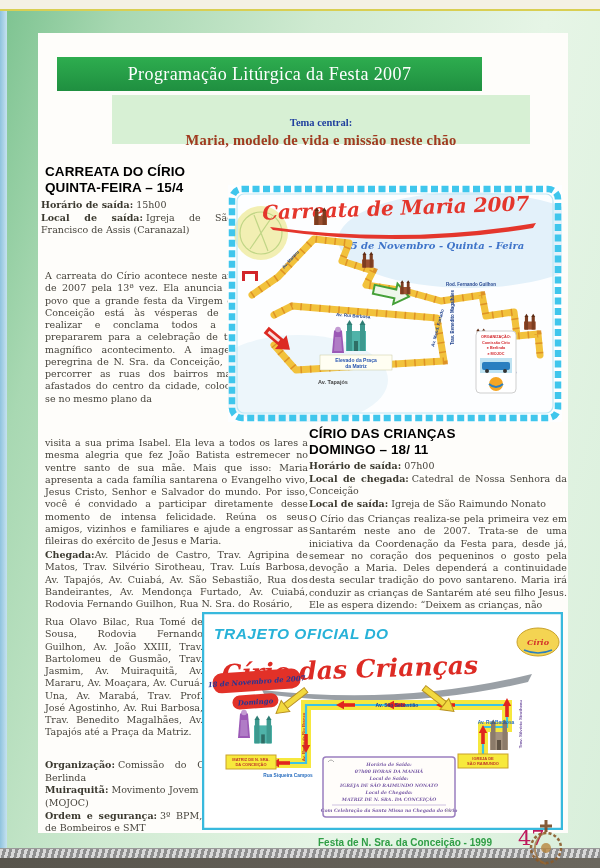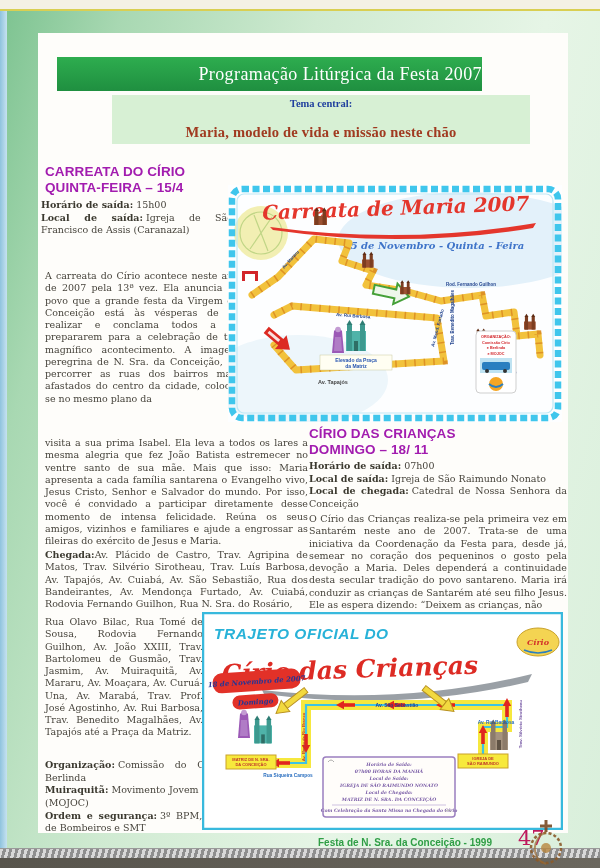--- a/index.html
+++ b/index.html
@@ -4,29 +4,29 @@
 <style>
   html,body{margin:0;padding:0}
   body{position:relative;width:600px;height:868px;overflow:hidden;background:#e4e1d6;
        font-family:"DejaVu Serif",serif;}
   .abs{position:absolute}
   #scan-left{left:0;top:0;width:7px;height:868px;background:linear-gradient(90deg,#8fc3de,#c6e2f0)}
   #scan-top{left:0;top:0;width:600px;height:9px;background:#f4f1e4;border-bottom:2px solid #d9cf52}
   #frame{left:7px;top:11px;width:593px;height:849px;
          background:linear-gradient(105deg,#7fc492 0%,#a8d8b2 14%,#cfead1 38%,#e6f5e6 66%,#d9efdb 100%)}
   #panel{left:38px;top:33px;width:530px;height:800px;background:#fefdfa}
-  #banner{left:57px;top:57px;width:425px;height:34px;display:flex;align-items:center;justify-content:flex-end;
+  #banner{left:57px;top:57px;width:425px;height:34px;display:flex;align-items:center;justify-content:center;
           background:linear-gradient(180deg,#2ead4f,#1f8f40)}
   #banner span{font:18px "Liberation Serif",serif;color:#ffffff;letter-spacing:.4px}
   #tema{left:112px;top:95px;width:418px;height:49px;background:#d7f0d4;text-align:center;
-        padding-top:3px;box-sizing:border-box}
+        padding-top:22px;box-sizing:border-box}
   #tema .t1{font:bold 10.5px "Liberation Serif",serif;color:#1f3f9e;margin:0 0 3px 0}
-  #tema .t2{font:bold 14.5px "Liberation Serif",serif;color:#a03a20;margin:15px;letter-spacing:.2px}
+  #tema .t2{font:bold 14.5px "Liberation Serif",serif;color:#a03a20;margin:4px;letter-spacing:.2px}
   .red-head{font-family:"Liberation Sans",sans-serif;font-weight:bold;font-size:13.5px;line-height:1.22;
-            color:#a21caf;letter-spacing:.1px;margin:0}
+            color:#000000;letter-spacing:.1px;margin:0}
   .body-text{font-size:9.5px;line-height:1.29;color:#47443c;text-align:justify;margin:0}
   .body-text b,.info-line b{color:#3b392f}
   .info-line{font-size:9.5px;line-height:1.33;color:#47443c;text-align:justify}
   .info-line .iv{margin-left:3px}
   #footer-text{font:bold 10px "Liberation Sans",sans-serif;color:#2f9e45}
   #page-num{font:21px "DejaVu Serif",serif;color:#be185d}
   #rope{left:0;top:848px;width:600px;height:10px;
         background:repeating-linear-gradient(105deg,#d8d8d8 0 3px,#8e8e8e 3px 6px);
         border-top:1px solid #9a9a9a;border-bottom:1px solid #6f6f6f}
   #bottom-strip{left:0;top:858px;width:600px;height:10px;background:linear-gradient(90deg,#57544c,#6b675e)}
@@ -87,22 +87,22 @@
   <div class="info-line"><b>Ordem e segurança:</b><span class="iv">3º BPM, Corpo de Bombeiros e SMT</span></div>
 </div>
 
 <div class="abs" style="left:309px;top:426px;width:258px">
   <p class="red-head"><span>CÍRIO DAS CRIANÇAS</span><br>
   <span>DOMINGO – 18/ 11</span></p>
 </div>
 
 <div class="abs" style="left:309px;top:460px;width:258px">
   <div class="info-line"><b>Horário de saída:</b><span class="iv">07h00</span></div>
+  <div class="info-line"><b>Local de chegada:</b><span class="iv">Catedral de Nossa Senhora da Conceição</span></div>
   <div class="info-line"><b>Local de saída:</b><span class="iv">Igreja de São Raimundo Nonato</span></div>
-  <div class="info-line"><b>Local de chegada:</b><span class="iv">Catedral de Nossa Senhora da Conceição</span></div>
 </div>
 
 <p class="abs body-text" style="left:309px;top:513px;width:258px">O Círio das Crianças realiza-se pela primeira vez em Santarém neste ano de 2007. Trata-se de uma iniciativa da Coordenação da Festa para, desde já, semear no coração dos pequeninos o gosto pela devoção a Maria. Deles dependerá a continuidade desta secular tradição do povo santareno. Maria irá conduzir as crianças de Santarém até seu filho Jesus. Ele as espera dizendo: “Deixem as crianças, não</p>
 
 <svg class="abs" style="left:228px;top:185px" width="334" height="237" viewBox="0 0 334 237">
   <rect width="334" height="237" fill="#fdfeff"></rect>
   <ellipse cx="240" cy="55" rx="130" ry="48" fill="#e3f1fa"></ellipse>
   <ellipse cx="70" cy="195" rx="90" ry="45" fill="#edf6fb"></ellipse>
   <g opacity=".85">
     <circle cx="33" cy="48" r="27" fill="#f1eda6"></circle>

